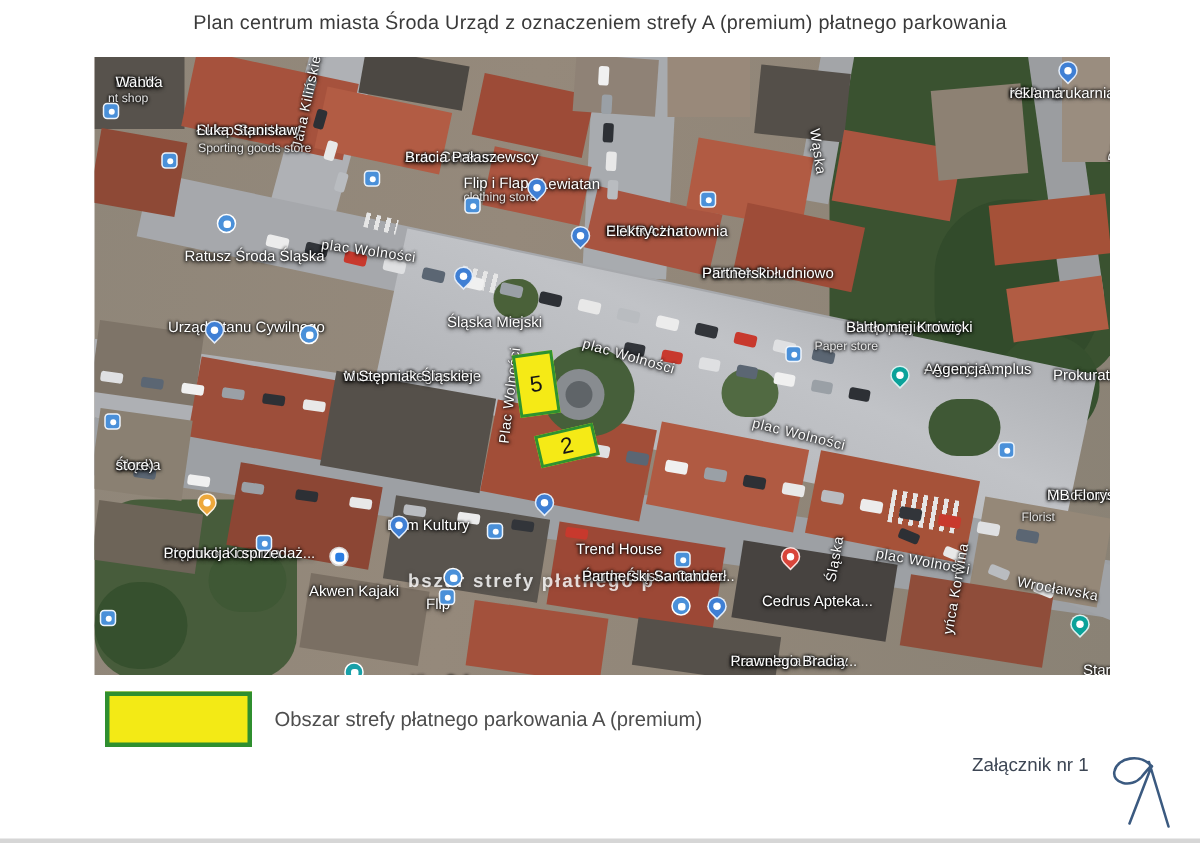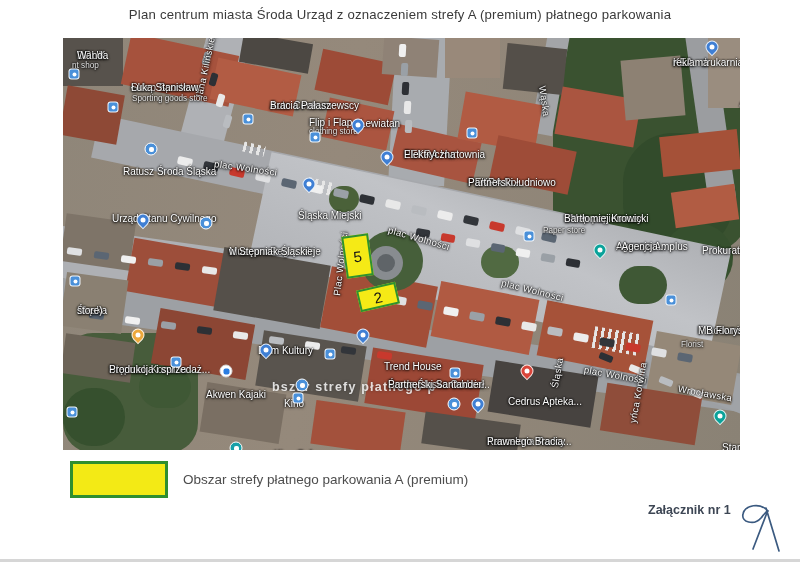--- a/index.html
+++ b/index.html
@@ -42,21 +42,21 @@
     border:1.5px solid #fff;box-sizing:border-box;
   }
   .icon .pinshape{
     position:absolute;left:1px;top:0;width:13px;height:13px;
     border-radius:50% 50% 50% 0;transform:rotate(-45deg);
     border:1px solid rgba(255,255,255,.85);box-sizing:border-box;
   }
   .icon .pindot{position:absolute;width:5px;height:5px;border-radius:50%;background:#fff;left:4.8px;top:3.8px;}
   .legend-swatch{position:absolute;left:70px;top:461px;width:98px;height:37px;box-sizing:border-box;}
   .legend-text{position:absolute;left:183px;top:472px;font-size:13.5px;color:#4d4d4d;}
-  .attachment{position:absolute;left:648px;top:503px;font-size:12.5px;color:#3d4654;font-weight:bold;}
+  .attachment{position:absolute;left:648px;top:503px;font-size:12.5px;color:#3d4654;}
   .signature{position:absolute;left:730px;top:498px;}
   .scan-edge{position:absolute;left:0;top:559px;width:800px;height:2.5px;background:#d6d6d6;}
 </style>
 </head>
 <body>
 
 <div class="title">Plan centrum miasta Środa Urząd z oznaczeniem strefy A (premium) płatnego parkowania</div>
 
 <div id="map">
     <div class="blk" style="left: 490px; top: -10px; width: 195px; height: 225px; background: rgb(58, 82, 48); transform: rotate(0deg); border-radius: 40px; z-index: 1;"></div>
@@ -271,21 +271,21 @@
       <div>Trend House</div>
     </div>
     <div class="maplabel poi" style="left: 325px; top: 341px; transform: translate(-50%, -50%) rotate(0deg);">
       <div>Środa Śląska Oddział</div>
       <div>Partnerski Santander...</div>
     </div>
     <div class="maplabel poi" style="left: 143px; top: 351px; transform: translate(-50%, -50%) rotate(0deg);">
       <div>Akwen Kajaki</div>
     </div>
     <div class="maplabel poi" style="left: 221px; top: 360px; transform: translate(-50%, -50%) rotate(0deg);">
-      <div>Kino</div>
+      <div>Flip</div>
     </div>
     <div class="maplabel poi" style="left: 445px; top: 358px; transform: translate(-50%, -50%) rotate(0deg);">
       <div>Cedrus  Apteka...</div>
     </div>
     <div class="maplabel poi" style="left: 424px; top: 398px; transform: translate(-50%, -50%) rotate(0deg);">
       <div>Kancelaria Radcy</div>
       <div>Prawnego Bracia...</div>
     </div>
     <div class="maplabel poi" style="left: 659px; top: 404px; transform: translate(-50%, -50%) rotate(0deg);">
       <div>Starostwo P...</div>

